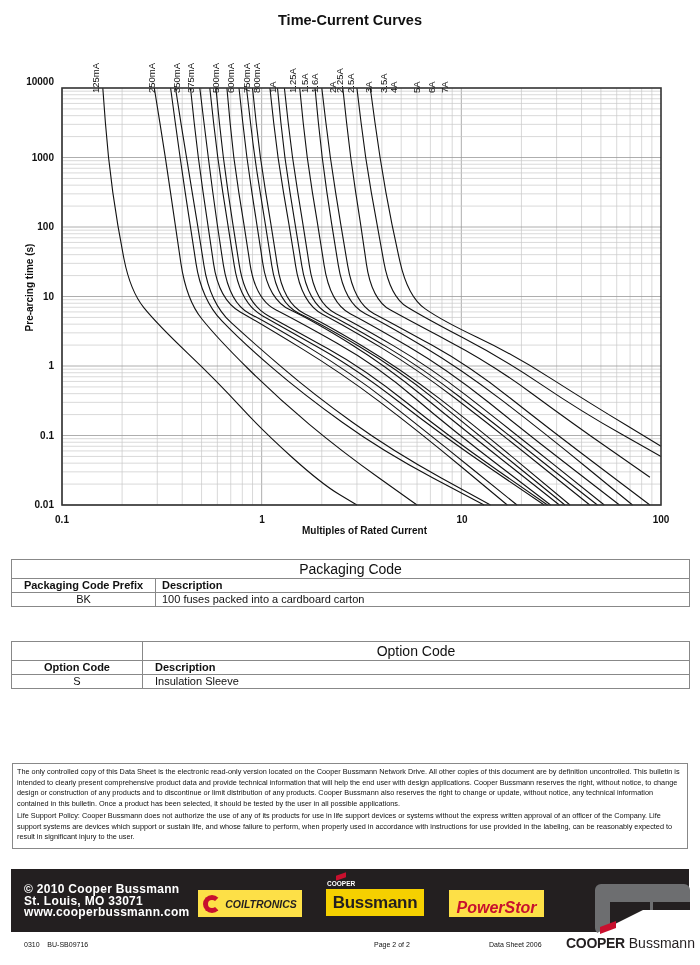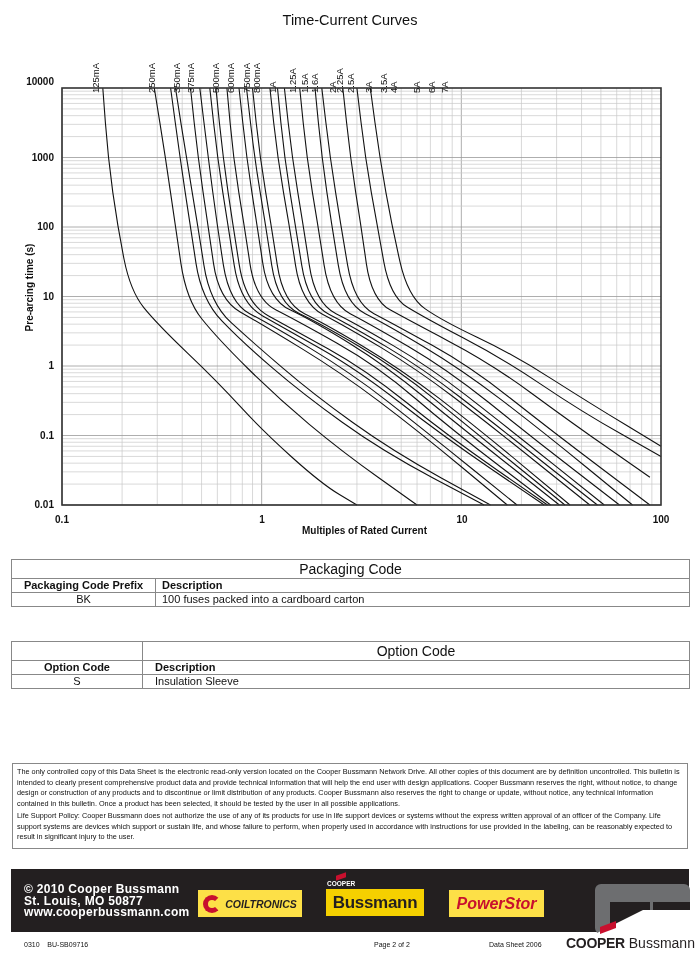--- a/index.html
+++ b/index.html
@@ -1,18 +1,18 @@
 <!DOCTYPE html>
 <html><head>
 <meta charset="utf-8">
 <style>
   html,body{margin:0;padding:0;background:#fff;}
   body{width:700px;height:965px;position:relative;overflow:hidden;font-family:"Liberation Sans",sans-serif;color:#111;}
   .abs{position:absolute;}
-  #chart-title{left:0;width:700px;top:12px;text-align:center;font-weight:normal;font-size:14.5px;}
+  #chart-title{left:0;width:700px;top:12px;text-align:center;font-weight:bold;font-size:14.5px;}
   #chart-svg{position:absolute;left:0;top:0;}
   .ytick{font-weight:bold;font-size:10px;text-align:right;width:50px;}
   .xtick{font-weight:bold;font-size:10px;text-align:center;width:40px;}
   .curve-label{font-size:9.5px;transform-origin:left bottom;transform:rotate(-90deg);white-space:nowrap;}
   #ylabel{font-weight:bold;font-size:10px;transform:rotate(-90deg);transform-origin:center;white-space:nowrap;}
   #xlabel{font-weight:bold;font-size:10px;}
   table.code{position:absolute;border-collapse:collapse;font-size:11px;}
   table.code td,table.code th{border:1px solid #888;padding:0 4px;height:13px;line-height:13px;}
   table.code .cap{font-size:14px;text-align:center;height:18px;line-height:18px;font-weight:normal;}
   table.code .hd{font-weight:bold;}
@@ -22,21 +22,21 @@
   #footer-band{left:11px;top:869px;width:678px;height:63px;background:#231f20;}
   #footer-contact{left:24px;top:884px;color:#fff;font-weight:bold;font-size:12px;line-height:11.5px;letter-spacing:.3px;}
   .logo-box{position:absolute;background:#fde047;display:flex;align-items:center;justify-content:center;}
   #coiltronics{left:198px;top:890px;width:104px;height:27px;}
   #coiltronics .mark{width:18px;height:18px;border-radius:50%;border:5px solid #c8102e;border-right-color:transparent;box-sizing:border-box;margin-right:4px;}
   #coiltronics .txt{font-weight:bold;font-style:italic;font-size:10.5px;color:#231f20;}
   #bussmann-logo{left:326px;top:889px;width:98px;height:27px;background:#f5d000;}
   #bussmann-logo .txt{font-weight:bold;font-size:17px;color:#231f20;letter-spacing:-.3px;}
   #bussmann-cooper{left:327px;top:880px;color:#fff;font-weight:bold;font-size:6.5px;}
   #bussmann-flag{left:336px;top:874px;width:10px;height:5px;background:#c8102e;transform:skewY(-20deg);}
-  #powerstor{left:449px;top:890px;width:95px;height:27px;}
+  #powerstor{left:449px;top:890px;width:95px;height:27px;align-items:flex-end;}
   #powerstor .txt{font-weight:bold;font-style:italic;font-size:16px;color:#c8102e;}
   #corner-graphic{left:595px;top:884px;width:95px;height:50px;}
   #footer-doc{left:24px;top:941px;font-size:7px;}
   #footer-page{left:374px;top:941px;font-size:7px;}
   #footer-sheet{left:489px;top:941px;font-size:7px;}
   #brand-bottom{left:566px;top:935px;font-size:14px;color:#231f20;white-space:nowrap;}
   #brand-bottom b{font-weight:900;letter-spacing:-.3px;}
   #brand-flag{left:600px;top:924px;width:16px;height:7px;background:#c8102e;transform:skewY(-20deg);}
 </style>
 </head>
@@ -226,21 +226,21 @@
   </table>
 
 <div id="disclaimer" class="abs">
   <p>The only controlled copy of this Data Sheet is the electronic read-only version located on the Cooper Bussmann Network Drive. All other copies of this document are by definition uncontrolled. This bulletin is intended to clearly present comprehensive product data and provide technical information that will help the end user with design applications. Cooper Bussmann reserves the right, without notice, to change design or construction of any products and to discontinue or limit distribution of any products. Cooper Bussmann also reserves the right to change or update, without notice, any technical information contained in this bulletin. Once a product has been selected, it should be tested by the user in all possible applications.</p>
   <p>Life Support Policy: Cooper Bussmann does not authorize the use of any of its products for use in life support devices or systems without the express written approval of an officer of the Company. Life support systems are devices which support or sustain life, and whose failure to perform, when properly used in accordance with instructions for use provided in the labeling, can be reasonably expected to result in significant injury to the user.</p>
 </div>
 
 <div id="footer-band" class="abs"></div>
 <div id="footer-contact" class="abs">
   <div>© 2010 Cooper Bussmann</div>
-  <div>St. Louis, MO 50877</div>
+  <div>St. Louis, MO 33071</div>
   <div>www.cooperbussmann.com</div>
 </div>
 
 <div id="coiltronics" class="logo-box">
   <span class="mark"></span>
   <span class="txt">COILTRONICS</span>
 </div>
 
 <div id="bussmann-flag" class="abs"></div>
 <div id="bussmann-cooper" class="abs">COOPER</div>

